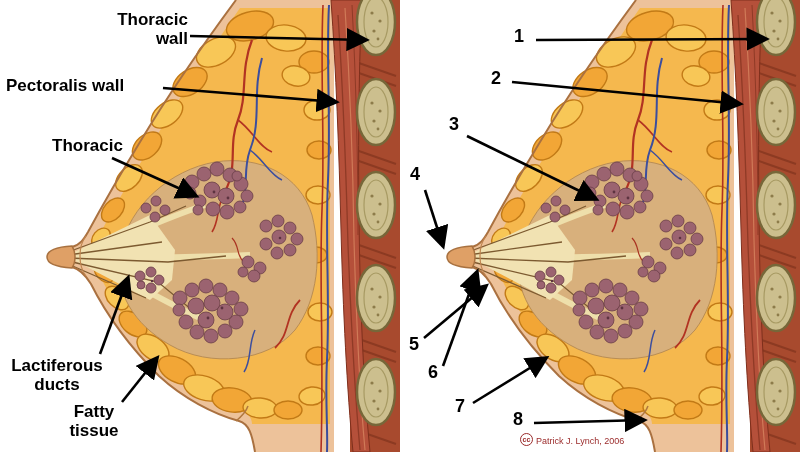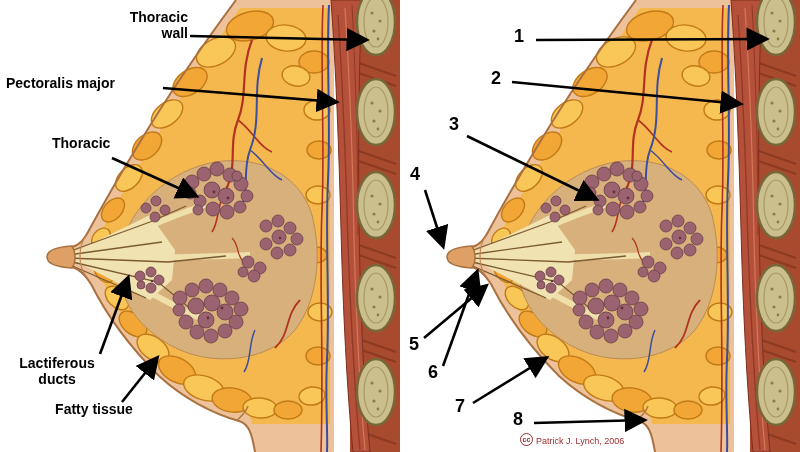--- a/index.html
+++ b/index.html
@@ -2,21 +2,21 @@
 <html><head>
 <meta charset="utf-8">
 <style>
   html,body{margin:0;padding:0;background:#fff;}
   #stage{position:relative;width:800px;height:452px;background:#fff;overflow:hidden;
          font-family:"Liberation Sans",sans-serif;}
   .art{position:absolute;top:0;}
   #art-left{left:0;}
   #art-right{left:400px;}
   .arrows{position:absolute;left:0;top:0;z-index:4;pointer-events:none;}
-  .lbl{position:absolute;z-index:5;font-weight:bold;font-size:14px;color:#000;line-height:1.12;}
+  .lbl{position:absolute;z-index:5;font-weight:bold;font-size:17px;color:#000;line-height:1.12;}
   #lbl-thoracic{left:100px;top:10px;width:88px;text-align:right;}
   #lbl-pectoralis{left:6px;top:76px;width:172px;white-space:nowrap;}
   #lbl-lobules{left:52px;top:136px;}
   #lbl-lactiferous{left:4px;top:356px;width:106px;text-align:center;}
   #lbl-fatty{left:52px;top:402px;width:84px;text-align:center;}
   .num{position:absolute;z-index:5;font-weight:bold;font-size:18px;color:#000;}
   #num-0{left:514px;top:26px;} #num-1{left:491px;top:68px;}
   #num-2{left:449px;top:114px;} #num-3{left:410px;top:164px;}
   #num-4{left:409px;top:334px;} #num-5{left:428px;top:362px;}
   #num-6{left:455px;top:396px;} #num-7{left:513px;top:409px;}
@@ -233,21 +233,21 @@
       <line x1="467" y1="136" x2="596" y2="199" marker-end="url(#ah)"></line>
       <line x1="425" y1="190" x2="443" y2="246" marker-end="url(#ah)"></line>
       <line x1="424" y1="338" x2="486" y2="286" marker-end="url(#ah)"></line>
       <line x1="443" y1="366" x2="477" y2="272" marker-end="url(#ah)"></line>
       <line x1="473" y1="403" x2="546" y2="358" marker-end="url(#ah)"></line>
       <line x1="534" y1="423" x2="644" y2="420" marker-end="url(#ah)"></line>
     </g>
   </svg>
 
   <div class="lbl" id="lbl-thoracic">Thoracic wall</div>
-  <div class="lbl" id="lbl-pectoralis">Pectoralis major</div>
+  <div class="lbl" id="lbl-pectoralis">Pectoralis wall</div>
   <div class="lbl" id="lbl-lobules">Thoracic</div>
   <div class="lbl" id="lbl-lactiferous">Lactiferous ducts</div>
   <div class="lbl" id="lbl-fatty">Fatty tissue</div>
 
   <div class="num" id="num-0">1</div>
   <div class="num" id="num-1">2</div>
   <div class="num" id="num-2">3</div>
   <div class="num" id="num-3">4</div>
   <div class="num" id="num-4">5</div>
   <div class="num" id="num-5">6</div>

